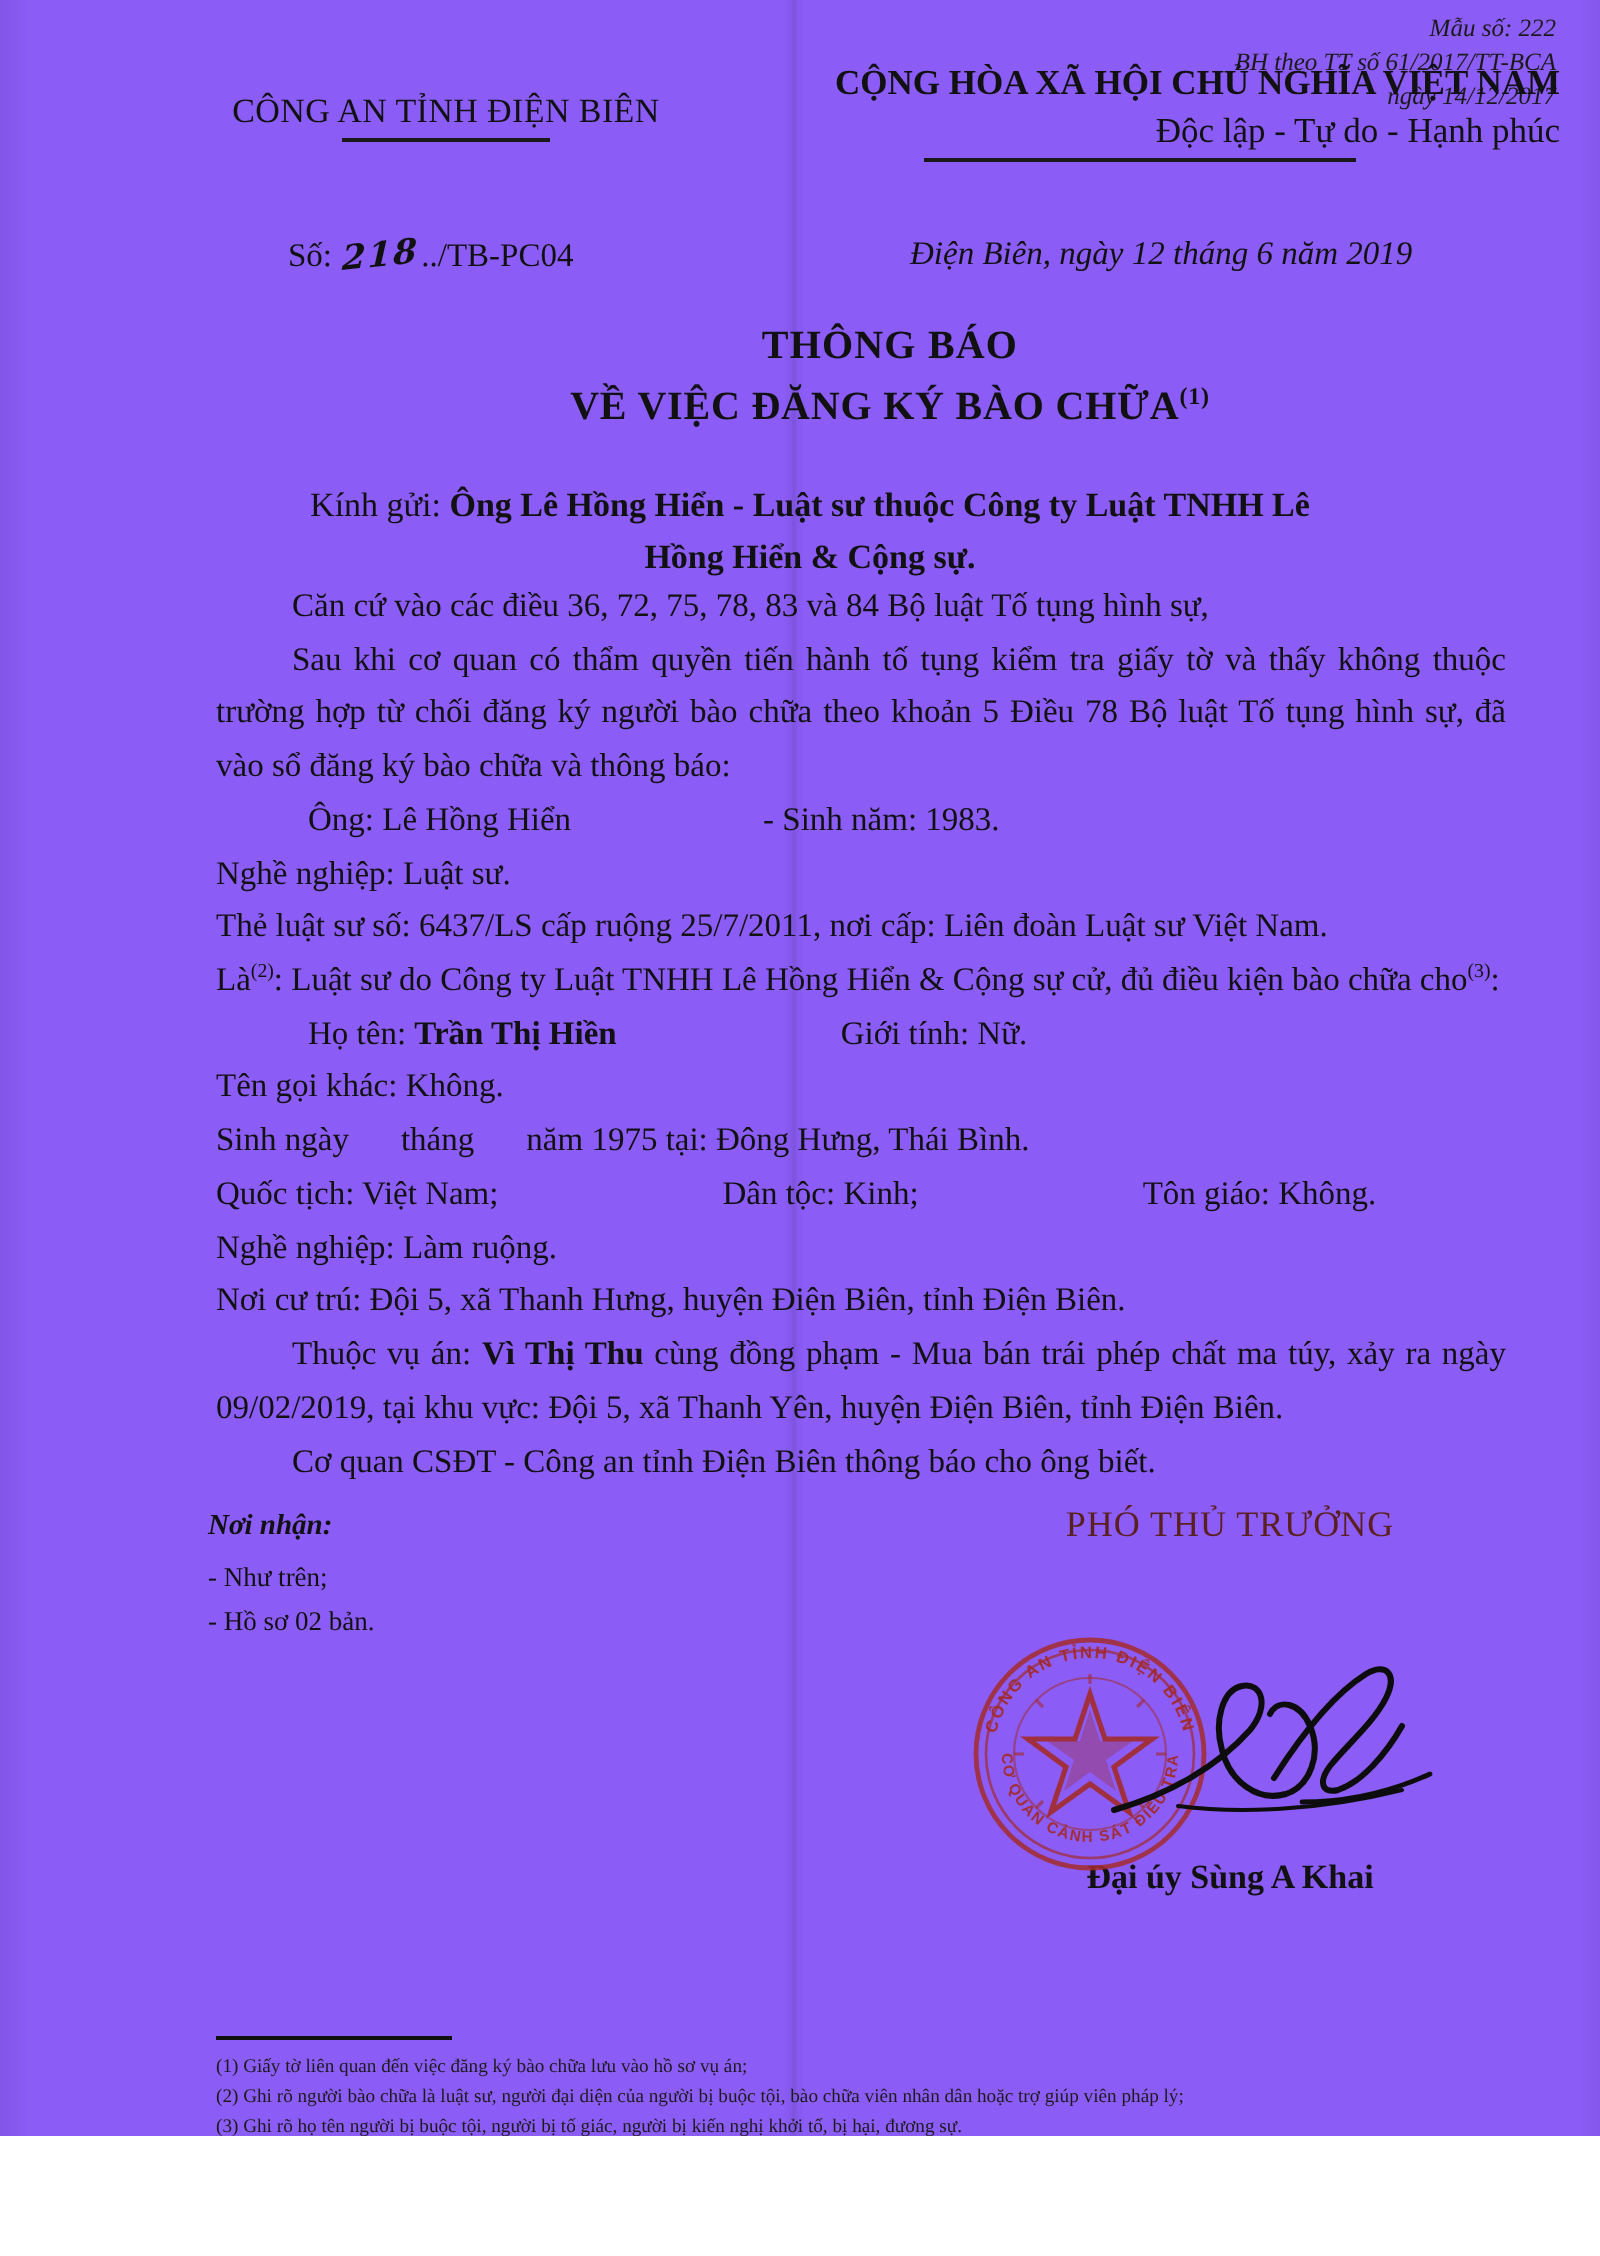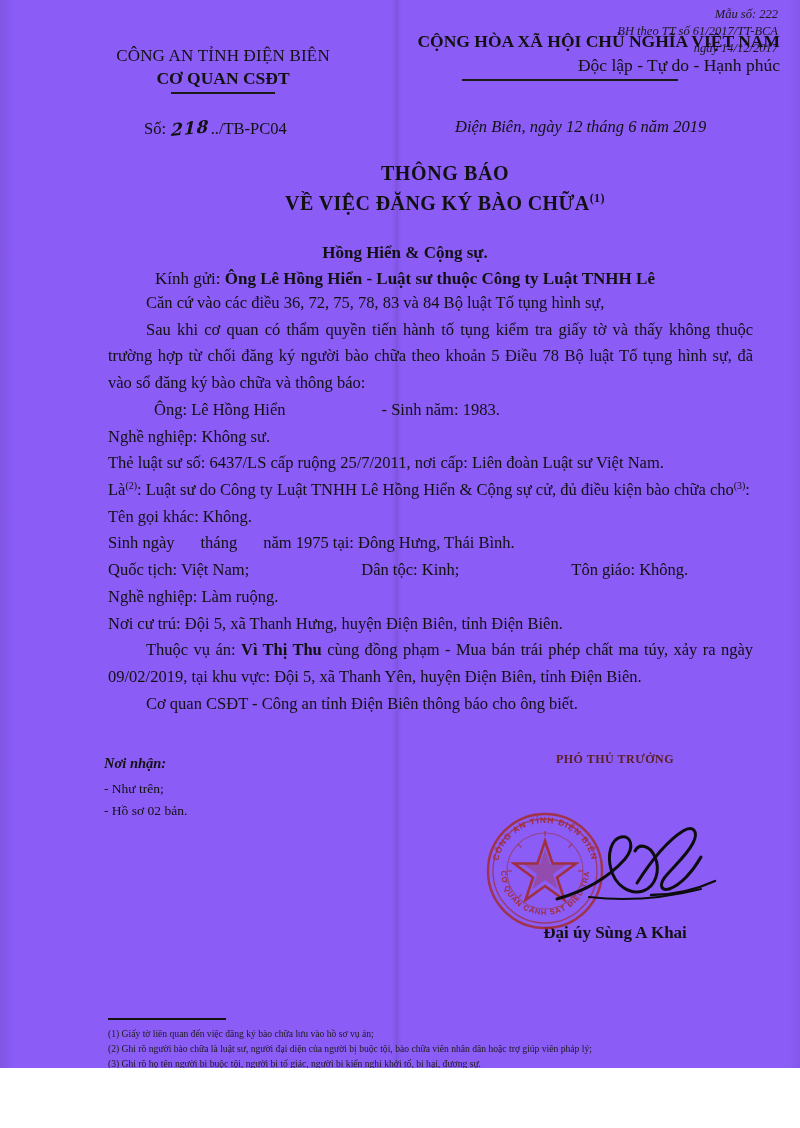--- a/index.html
+++ b/index.html
@@ -200,22 +200,22 @@
     font-size: 14.5px;
     margin-bottom: 2px;
   }
   .sign-block {
     top: 752px;
     left: 455px;
     width: 320px;
     text-align: center;
   }
   .sign-title {
-    font-size: 12px;
-    font-weight: bold;
+    font-size: 18px;
+    font-weight: normal;
     color: #5a1f1f;
     letter-spacing: .5px;
   }
   .sign-area {
     position: relative;
     height: 150px;
   }
   .seal {
     position: absolute;
     left: 28px;
@@ -263,21 +263,20 @@
   <div class="crease"></div>
 
   <div class="abs form-ref">
     <div>Mẫu số: 222</div>
     <div>BH theo TT số 61/2017/TT-BCA</div>
     <div>ngày 14/12/2017</div>
   </div>
 
   <div class="abs hdr-left">
     <div class="l1">CÔNG AN TỈNH ĐIỆN BIÊN</div>
-    <div class="l2">CƠ QUAN CSĐT</div>
     <div class="rule-sm"></div>
   </div>
 
   <div class="abs hdr-right">
     <div class="l1">CỘNG HÒA XÃ HỘI CHỦ NGHĨA VIỆT NAM</div>
     <div class="l2">Độc lập - Tự do - Hạnh phúc</div>
     <div class="rule-md"></div>
   </div>
 
   <div class="abs doc-no">
@@ -286,52 +285,57 @@
   </div>
 
   <div class="abs doc-date">Điện Biên, ngày 12 tháng 6 năm 2019</div>
 
   <div class="abs title-block">
     <div class="title-main">THÔNG BÁO</div>
     <div class="title-sub"><span>VỀ VIỆC ĐĂNG KÝ BÀO CHỮA</span><sup>(1)</sup></div>
   </div>
 
   <div class="abs kinh-gui">
+    <div><span class="lead">Kính gửi:</span> <b>Ông Lê Hồng Hiển - Luật sư thuộc Công ty Luật TNHH Lê</b></div>
     <div><b>Hồng Hiển &amp; Cộng sự.</b></div>
-    <div><span class="lead">Kính gửi:</span> <b>Ông Lê Hồng Hiển - Luật sư thuộc Công ty Luật TNHH Lê</b></div>
   </div>
 
   <div class="abs body-block">
 
     <p class="p-just indent line">Căn cứ vào các điều 36, 72, 75, 78, 83 và 84 Bộ luật Tố tụng hình sự,</p>
 
     <p class="p-just indent line">Sau khi cơ quan có thẩm quyền tiến hành tố tụng kiểm tra giấy tờ và thấy không thuộc trường hợp từ chối đăng ký người bào chữa theo khoản 5 Điều 78 Bộ luật Tố tụng hình sự, đã vào sổ đăng ký bào chữa và thông báo:</p>
 
     <p class="line">
       <span class="tab-gap"></span><span>Ông:</span>
       <span>Lê Hồng Hiển</span><span class="col-gap2"></span><span>- Sinh năm:</span>
       <span>1983.</span>
     </p>
 
     <p class="line">
       <span>Nghề nghiệp:</span>
-      <span>Không sư.</span>
+      <span>Luật sư.</span>
     </p>
 
     <p class="line">
       <span>Thẻ luật sư số:</span>
       <span>6437/LS</span>
       <span>cấp ruộng</span>
       <span>25/7/2011,</span>
       <span>nơi cấp:</span>
       <span>Liên đoàn Luật sư Việt Nam.</span>
     </p>
 
     <p class="p-just line"><span>Là</span><sup>(2)</sup><span>: Luật sư do Công ty Luật TNHH Lê Hồng Hiển &amp; Cộng sự cử, đủ điều kiện bào chữa cho</span><sup>(3)</sup><span>:</span></p>
 
+    <p class="line">
+      <span class="tab-gap"></span><span>Họ tên:</span>
+      <span class="name-strong">Trần Thị Hiền</span><span class="col-gap"></span><span>Giới tính:</span>
+      <span>Nữ.</span>
+    </p>
 
     <p class="line">
       <span>Tên gọi khác:</span>
       <span>Không.</span>
     </p>
 
     <p class="line">
       <span>Sinh ngày</span><span class="tab-gap-sm"></span><span>tháng</span><span class="tab-gap-sm"></span><span>năm</span>
       <span>1975</span>
       <span>tại:</span>

